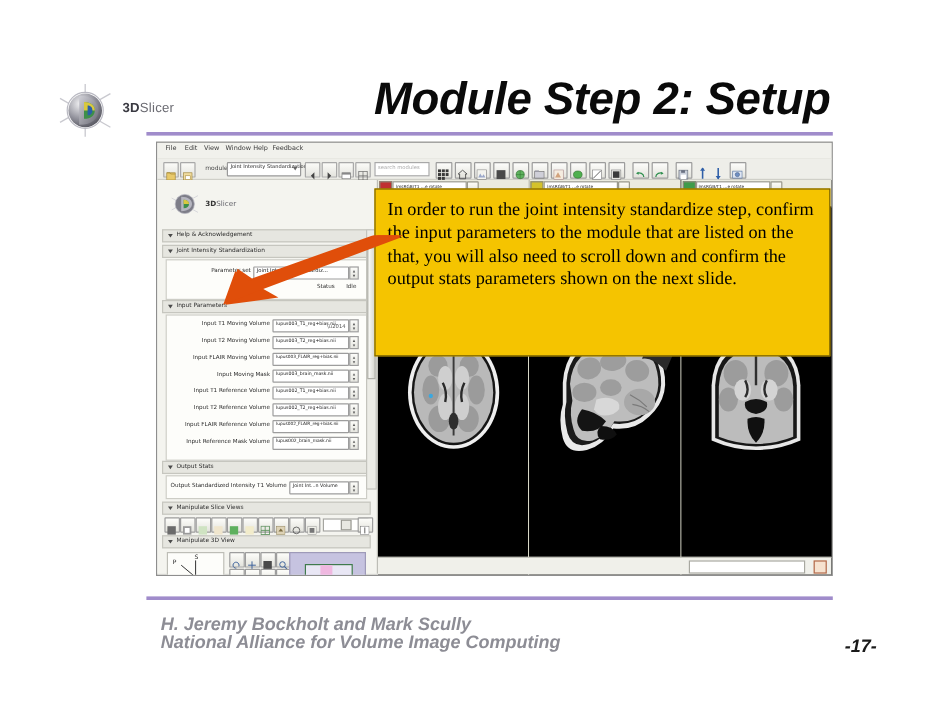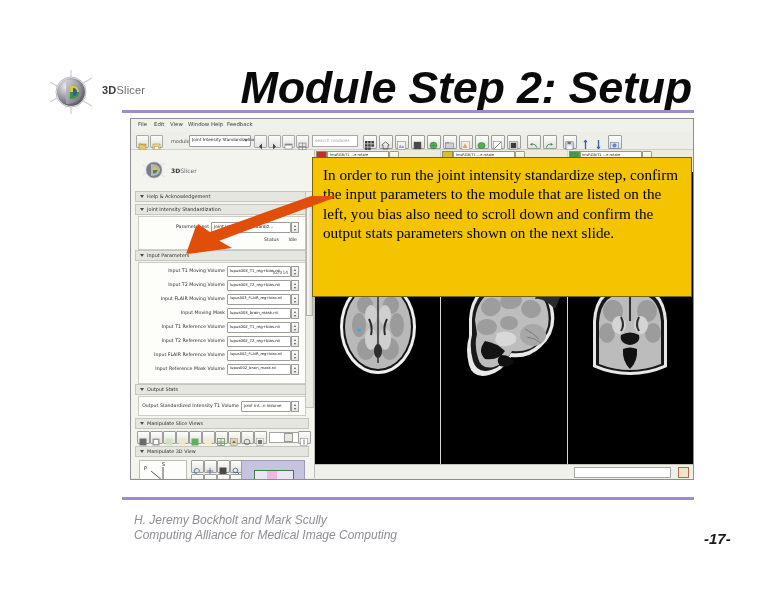--- a/index.html
+++ b/index.html
@@ -12,30 +12,30 @@
   .slide{position:absolute;inset:0;background:#fff;}
 
   
   .logo-wrap{position:absolute;left:46px;top:68px;width:140px;height:48px;}
   .logo-mark{position:absolute;left:0;top:0;width:52px;height:48px;}
   .logo-text{position:absolute;left:56px;top:16px;font-size:11px;color:#6b6b72;letter-spacing:.2px;}
   .logo-text b{color:#3a3a42;font-weight:bold;}
 
   .slide-title{
     position:absolute;right:84px;top:62px;
-    font-size:45px;font-style:italic;font-weight:bold;color:#0a0a0a;
+    font-size:38px;font-style:italic;font-weight:bold;color:#0a0a0a;
     letter-spacing:-0.3px;white-space:nowrap;
     font-family:"Liberation Sans", sans-serif;
   }
   .rule-top{position:absolute;left:122px;top:110px;width:572px;height:3px;background:#a08ccb;}
   .rule-bottom{position:absolute;left:122px;top:497px;width:572px;height:3px;background:#a08ccb;}
 
   
-  .footer{position:absolute;left:134px;top:513px;font-size:12px;font-style:italic;
-          color:#8d8d95;line-height:15px;font-weight:normal;}
+  .footer{position:absolute;left:134px;top:513px;font-size:15px;font-style:italic;
+          color:#8d8d95;line-height:15px;font-weight:bold;}
   .pagenum{position:absolute;left:704px;top:530px;font-size:15px;font-style:italic;
            font-weight:bold;color:#1a1a1a;}
 
   
   .shot{position:absolute;left:130px;top:118px;width:562px;height:360px;
         background:#e9e9e4;border:1px solid #8e8e8e;overflow:hidden;
         font-family:"DejaVu Sans", sans-serif;}
 
   .menubar{position:absolute;left:0;top:0;width:100%;height:13px;background:#f1f1ec;
            border-bottom:1px solid #cfcfc8;}
@@ -695,27 +695,27 @@
       </div>
     </div>
 
     <div class="statusbar">
       <div class="statusfield"></div>
       <div class="statusicon"></div>
     </div>
 
   </div>
 
-  <div class="callout">In order to run the joint intensity standardize step, confirm the input parameters to the module that are listed on the left, you bias also need to scroll down and confirm the output stats parameters shown on the next slide.</div>
+  <div class="callout">In order to run the joint intensity standardize step, confirm the input parameters to the module that are listed on the that, you will also need to scroll down and confirm the output stats parameters shown on the next slide.</div>
 
   <svg class="arrow" viewBox="0 0 178 60">
     <path d="M178 0 L60 44 L74 52 L30 58 L40 28 L52 36 L170 -6 Z" fill="#e04e0a"></path>
     <path d="M176 2 L58 46 L28 58 L38 30 L50 38 L168 -4 Z" fill="#e04e0a"></path>
   </svg>
 
   <div class="rule-bottom"></div>
   <div class="footer">
     <div>H. Jeremy Bockholt and Mark Scully</div>
-    <div>Computing Alliance for Medical Image Computing</div>
+    <div>National Alliance for Volume Image Computing</div>
   </div>
   <div class="pagenum">-17-</div>
 
 </div>
 
 </body></html>

